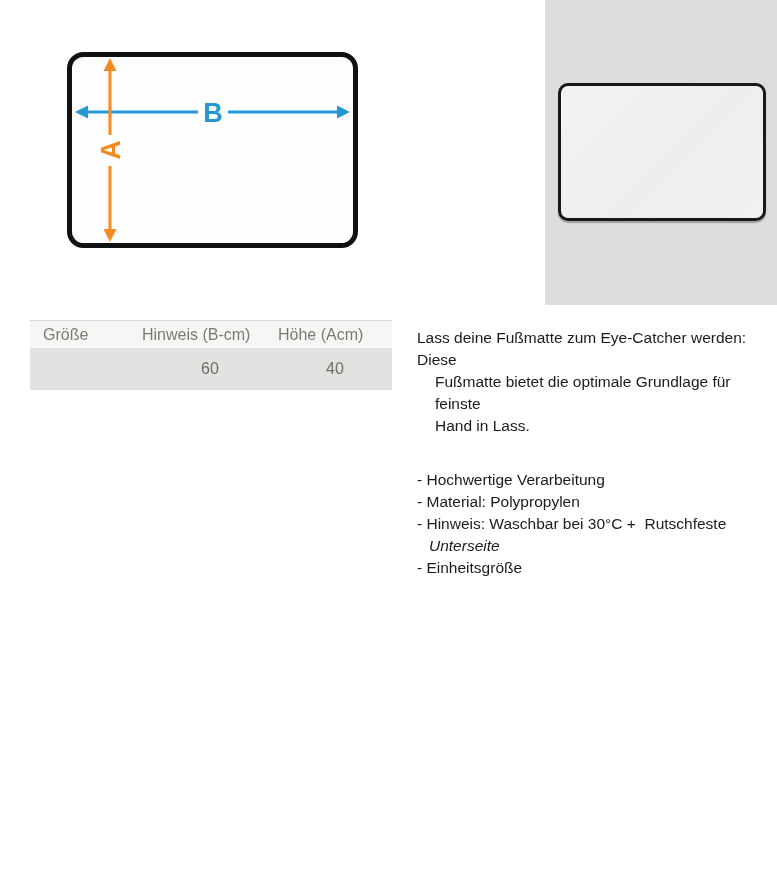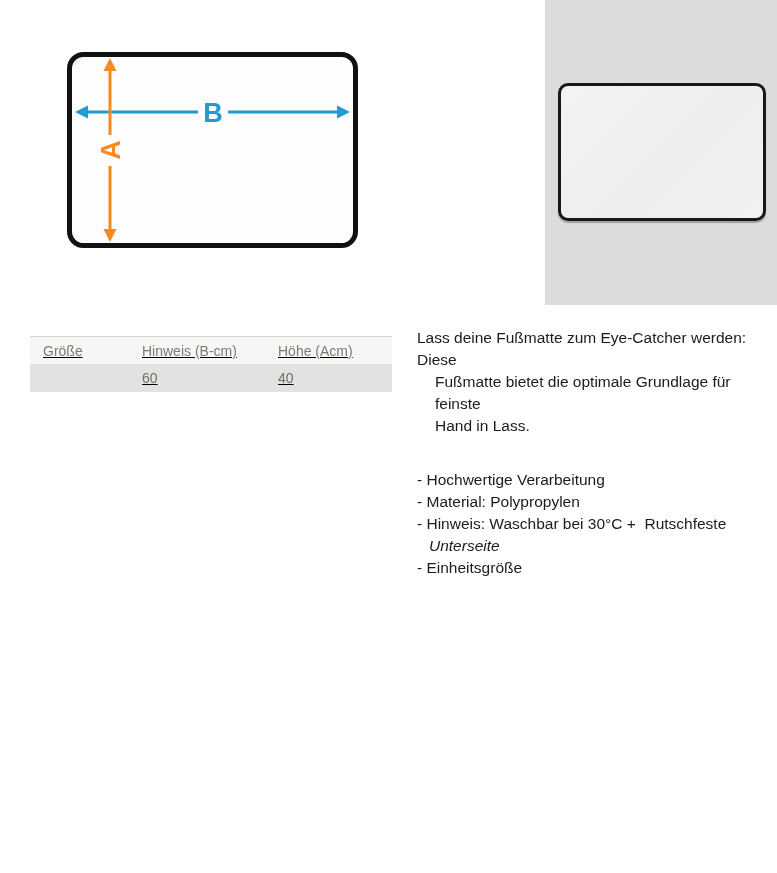--- a/index.html
+++ b/index.html
@@ -66,40 +66,40 @@
     border: 3px solid var(--mat-border);
     border-radius: 10px;
     background: linear-gradient(135deg, #f4f3f1 0%, #efeeec 55%, #f2f1ef 100%);
     box-shadow: 0 2px 1px rgba(0,0,0,0.28);
   }
 
   
   .size-table {
     position: absolute;
     left: 30px;
-    top: 336px;
+    top: 320px;
     width: 362px;
     border-top: 1px solid #d8d8d6;
-    font-size: 14px;
-    text-decoration: underline;
+    font-size: 16px;
   }
   .size-table .trow {
     display: grid;
     grid-template-columns: 112px 136px 1fr;
     align-items: center;
   }
   .size-table .thead {
     background: var(--table-header-bg);
     color: #7c7a75;
     height: 27px;
   }
   .size-table .tbody-row {
     background: var(--table-row-bg);
     color: #6f6d68;
-    height: 28px;
+    height: 42px;
+    text-align: center;
   }
   .size-table .cell { white-space: pre; }
   .size-table .cell.c0 { padding-left: 13px; }
 
   
   .desc {
     position: absolute;
     left: 405px;
     top: 327px;
     width: 365px;

